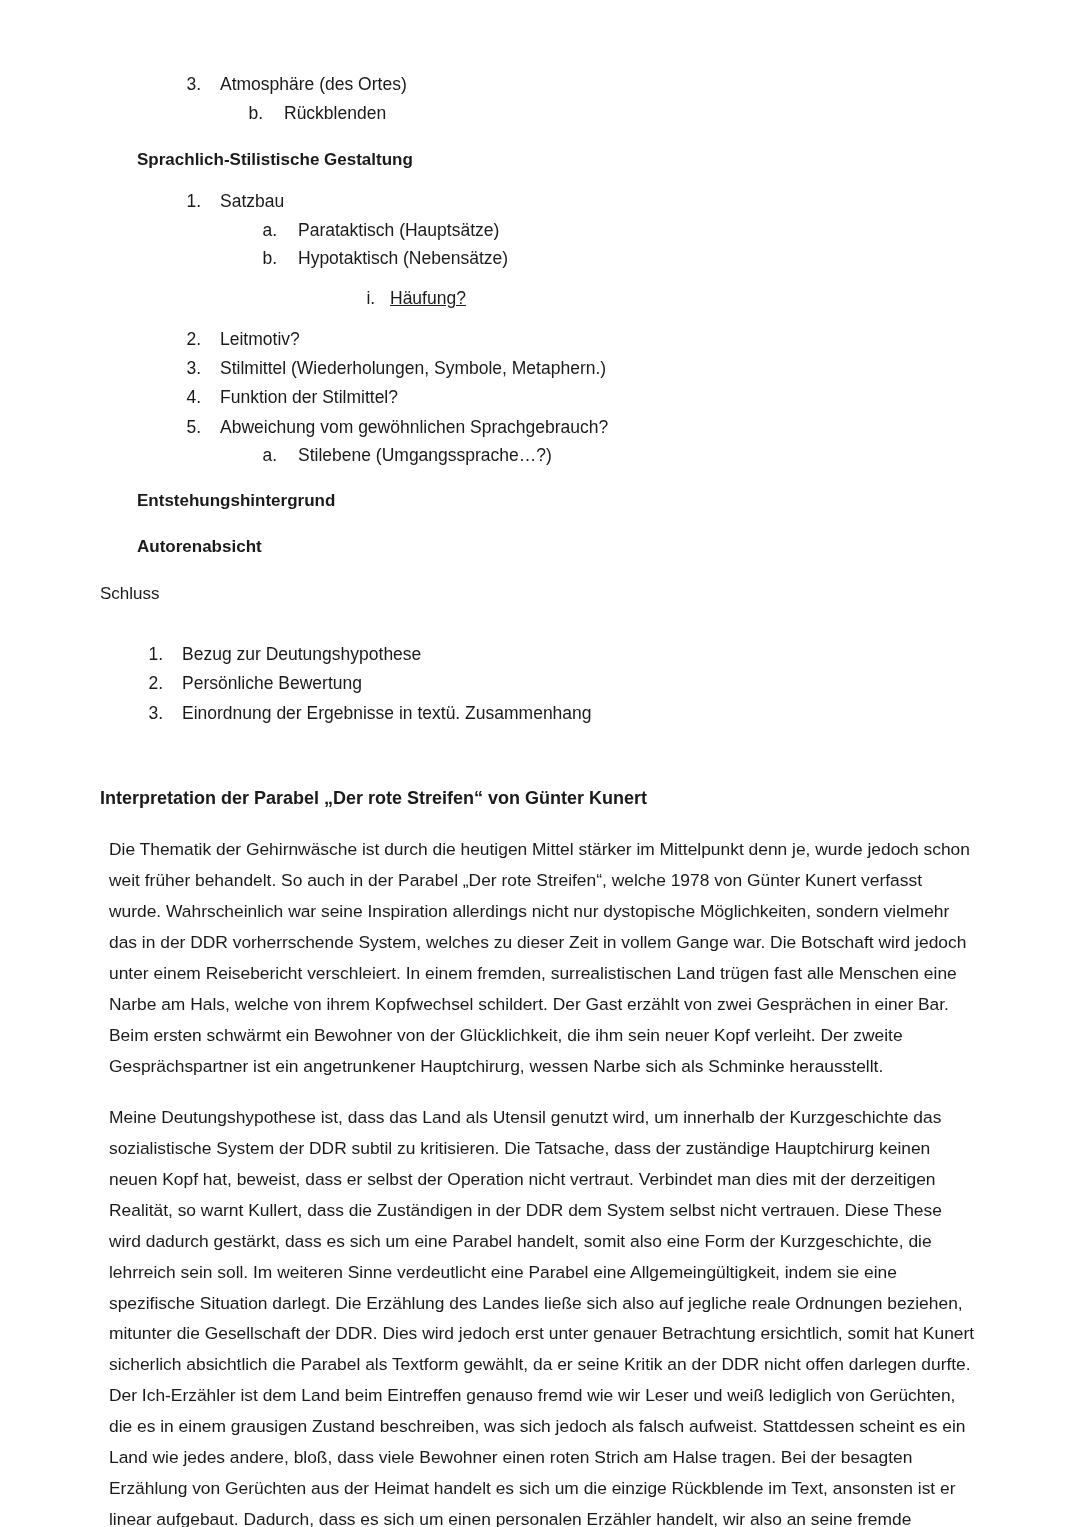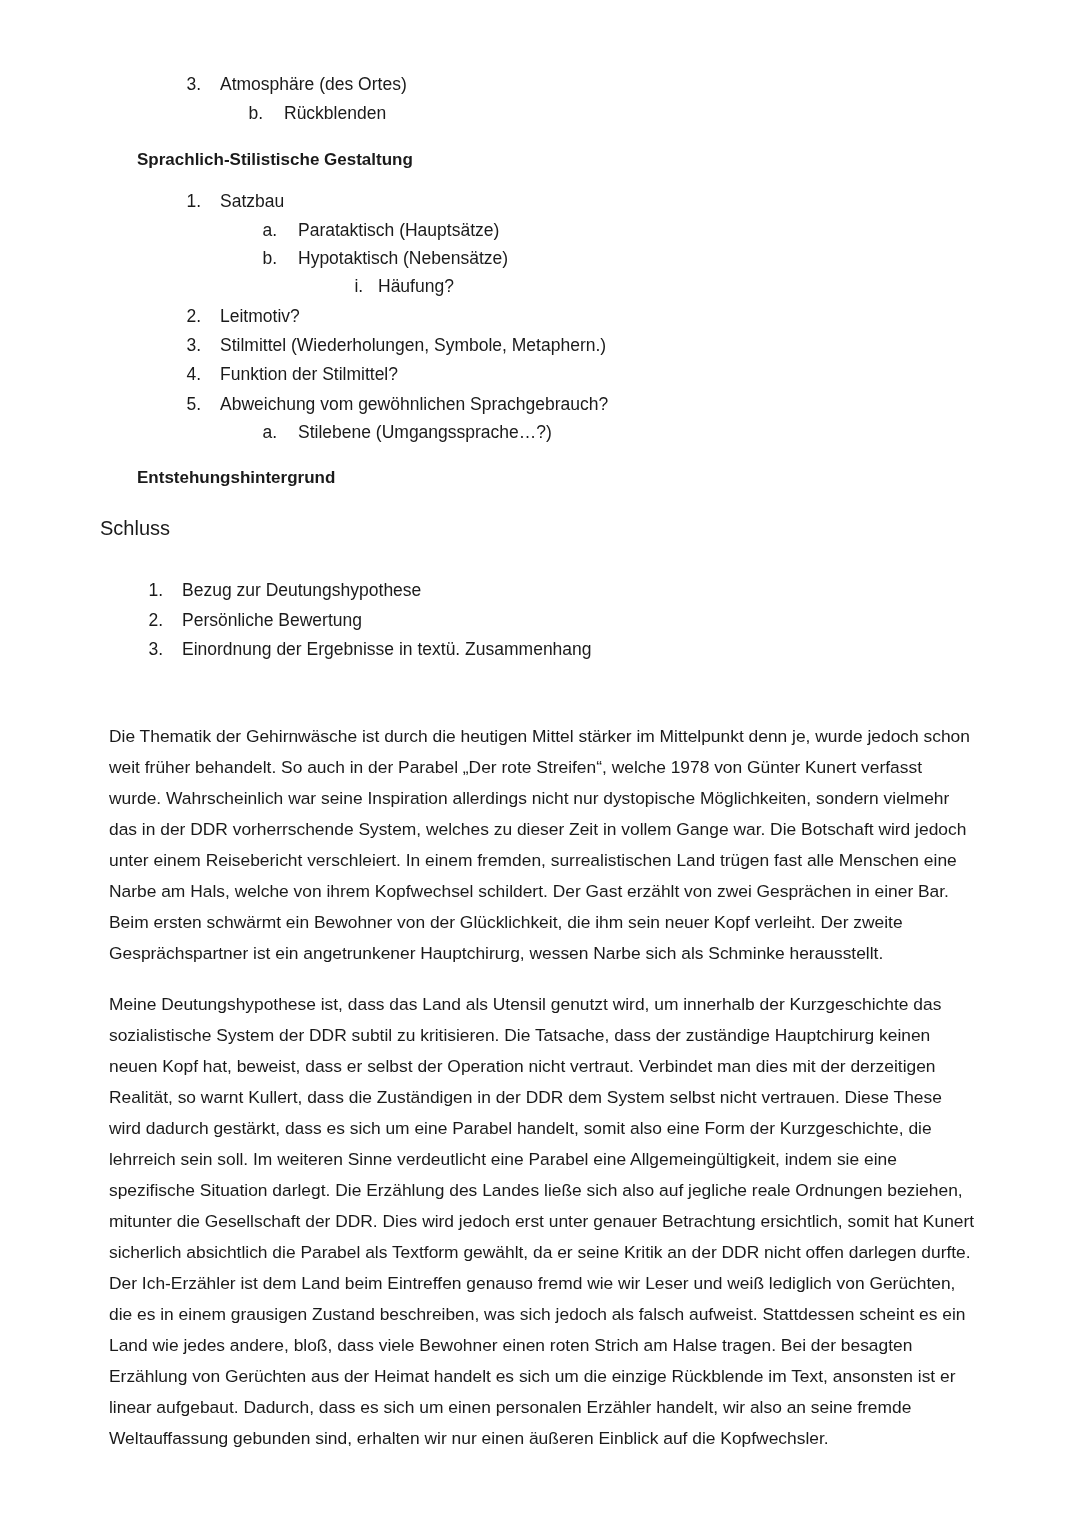--- a/index.html
+++ b/index.html
@@ -32,21 +32,21 @@
   }
 
   .outline-heading {
     font-weight: bold;
     font-size: 17px;
     margin: 18px 0 14px 0;
     padding-left: 37px;
   }
 
   .section-title {
-    font-size: 20px;
+    font-size: 17px;
     font-weight: normal;
     margin: 20px 0 32px 0;
     padding-left: 0;
   }
 
   ol.lvl1 {
     list-style-type: decimal;
     margin: 0 0 0 0;
     padding-left: 106px;
   }
@@ -63,22 +63,23 @@
     list-style-type: lower-alpha;
     margin: 0;
     padding-left: 62px;
   }
   ol.lvl2 > li {
     padding-left: 16px;
   }
 
   ol.lvl3 {
     list-style-type: lower-roman;
-    margin: 0;
+    margin: 12px;
     padding-left: 70px;
+    text-decoration: underline;
   }
   ol.lvl3 > li {
     padding-left: 10px;
   }
 
   li { line-height: 1.62; }
 
   
   .essay {
     margin-top: 58px;
@@ -157,36 +158,38 @@
           <li>
             <span>Stilebene (Umgangssprache…?)</span>
           </li>
         </ol>
       </li>
     </ol>
 
     <div class="outline-heading">Entstehungshintergrund</div>
 
 
+    <div class="outline-heading">Autorenabsicht</div>
 
     <div class="section-title">Schluss</div>
 
     <ol class="lvl1 schluss-list">
       <li>
         <span>Bezug zur Deutungshypothese</span>
       </li>
       <li>
         <span>Persönliche Bewertung</span>
       </li>
       <li>
         <span>Einordnung der Ergebnisse in textü. Zusammenhang</span>
       </li>
     </ol>
   </div>
 
   <div class="essay">
+    <div class="essay-title">Interpretation der Parabel „Der rote Streifen“ von Günter Kunert</div>
 
     <p class="para">Die Thematik der Gehirnwäsche ist durch die heutigen Mittel stärker im Mittelpunkt denn je, wurde jedoch schon weit früher behandelt. So auch in der Parabel „Der rote Streifen“, welche 1978 von Günter Kunert verfasst wurde. Wahrscheinlich war seine Inspiration allerdings nicht nur dystopische Möglichkeiten, sondern vielmehr das in der DDR vorherrschende System, welches zu dieser Zeit in vollem Gange war. Die Botschaft wird jedoch unter einem Reisebericht verschleiert. In einem fremden, surrealistischen Land trügen fast alle Menschen eine Narbe am Hals, welche von ihrem Kopfwechsel schildert. Der Gast erzählt von zwei Gesprächen in einer Bar. Beim ersten schwärmt ein Bewohner von der Glücklichkeit, die ihm sein neuer Kopf verleiht. Der zweite Gesprächspartner ist ein angetrunkener Hauptchirurg, wessen Narbe sich als Schminke herausstellt.</p>
     <p class="para tight">Meine Deutungshypothese ist, dass das Land als Utensil genutzt wird, um innerhalb der Kurzgeschichte das sozialistische System der DDR subtil zu kritisieren. Die Tatsache, dass der zuständige Hauptchirurg keinen neuen Kopf hat, beweist, dass er selbst der Operation nicht vertraut. Verbindet man dies mit der derzeitigen Realität, so warnt Kullert, dass die Zuständigen in der DDR dem System selbst nicht vertrauen. Diese These wird dadurch gestärkt, dass es sich um eine Parabel handelt, somit also eine Form der Kurzgeschichte, die lehrreich sein soll. Im weiteren Sinne verdeutlicht eine Parabel eine Allgemeingültigkeit, indem sie eine spezifische Situation darlegt. Die Erzählung des Landes ließe sich also auf jegliche reale Ordnungen beziehen, mitunter die Gesellschaft der DDR. Dies wird jedoch erst unter genauer Betrachtung ersichtlich, somit hat Kunert sicherlich absichtlich die Parabel als Textform gewählt, da er seine Kritik an der DDR nicht offen darlegen durfte.</p>
     <p class="para tight">Der Ich-Erzähler ist dem Land beim Eintreffen genauso fremd wie wir Leser und weiß lediglich von Gerüchten, die es in einem grausigen Zustand beschreiben, was sich jedoch als falsch aufweist. Stattdessen scheint es ein Land wie jedes andere, bloß, dass viele Bewohner einen roten Strich am Halse tragen. Bei der besagten Erzählung von Gerüchten aus der Heimat handelt es sich um die einzige Rückblende im Text, ansonsten ist er linear aufgebaut. Dadurch, dass es sich um einen personalen Erzähler handelt, wir also an seine fremde Weltauffassung gebunden sind, erhalten wir nur einen äußeren Einblick auf die Kopfwechsler.</p>
   </div>
 
 </div>
 
 </body></html>

